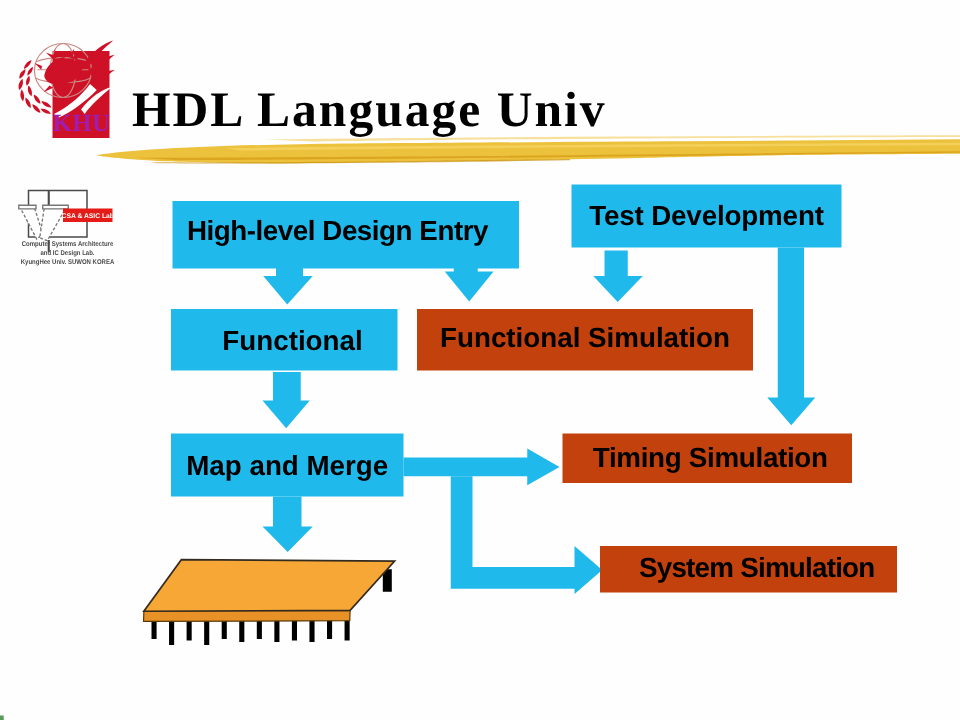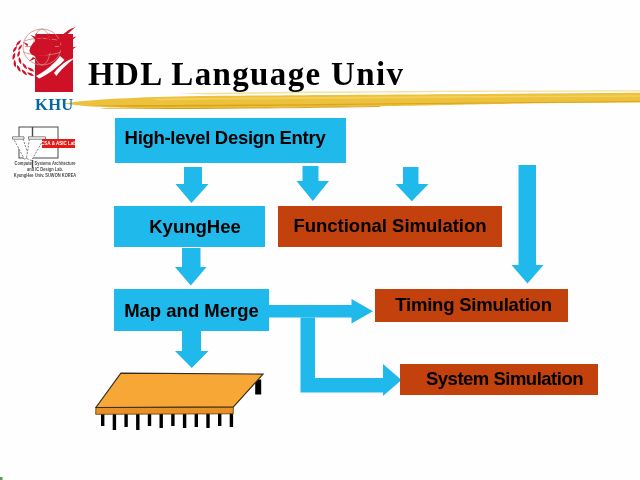--- a/index.html
+++ b/index.html
@@ -14,30 +14,30 @@
   .node > span{display:block;}
   #node-hld > span{transform:translateY(-3.2px);}
   #node-td  > span{transform:translateY(-0.1px);}
   #node-syn > span{transform:translateY(0.3px);}
   #node-fs  > span{transform:translateY(-1.4px);}
   #node-mm  > span{transform:translateY(0.8px);}
   #node-ts  > span{transform:translateY(-0.8px);}
   #node-ss  > span{transform:translateY(-1.1px);}
   .cyan{background:#20b9ec;}
   .gold{background:#c2410c;}
-  #node-hld{left:115px;top:118px;width:231px;height:45px;letter-spacing:-0.3px;padding-right:11px;box-sizing:border-box;}
+  #node-hld{left:115px;top:134px;width:231px;height:45px;letter-spacing:-0.3px;padding-right:11px;box-sizing:border-box;}
   #node-td {left:381px;top:123px;width:180px;height:42px;letter-spacing:-0.1px;}
   #node-syn{left:114px;top:206px;width:151px;height:41px;padding-left:11px;box-sizing:border-box;}
   #node-fs {left:278px;top:206px;width:224px;height:41px;}
   #node-mm {left:114px;top:289px;width:155px;height:42px;}
   #node-ts {left:375px;top:289px;width:193px;height:33px;letter-spacing:-0.2px;padding-left:4px;box-sizing:border-box;}
   #node-ss {left:400px;top:364px;width:187px;height:31px;letter-spacing:-0.5px;padding-left:11px;}
   #khu-text{position:absolute;left:35px;top:74px;width:38px;text-align:center;
-        font-family:"Liberation Serif", serif;font-weight:700;font-size:16.5px;color:#0369a1;
-        line-height:16.5px;letter-spacing:0.3px;margin-top:23px;}
+        font-family:"Liberation Serif", serif;font-weight:700;font-size:16.5px;color:#a21caf;
+        line-height:16.5px;letter-spacing:0.3px;}
   #lab-label{position:absolute;left:42px;top:139px;width:33px;height:9px;background:#e41b17;
         color:#fff;font-size:4.5px;font-weight:700;display:flex;align-items:center;justify-content:center;
         white-space:nowrap;overflow:hidden;}
   .lab-line{position:absolute;width:80px;left:5px;text-align:center;color:#4a4a4a;
         font-size:5px;font-weight:700;white-space:nowrap;transform:scale(0.8,0.92);}
 </style>
 </head>
 <body>
 
 <div id="slide">
@@ -157,22 +157,25 @@
   <div id="khu-text">KHU</div>
 
   <div id="lab-label">CSA &amp; ASIC Lab</div>
   <div class="lab-line" style="top:160px">Computer Systems Architecture</div>
   <div class="lab-line" style="top:166px">and IC Design Lab.</div>
   <div class="lab-line" style="top:172px">KyungHee Univ. SUWON KOREA</div>
 
   <div class="node cyan" id="node-hld">
       <span>High-level Design Entry</span>
     </div>
+  <div class="node cyan" id="node-td">
+      <span>Test Development</span>
+    </div>
   <div class="node cyan" id="node-syn">
-      <span>KyungHee</span>
+      <span>Functional</span>
     </div>
   <div class="node gold" id="node-fs">
       <span>Functional Simulation</span>
     </div>
   <div class="node cyan" id="node-mm">
       <span>Map and Merge</span>
     </div>
   <div class="node gold" id="node-ts">
       <span>Timing Simulation</span>
     </div>

